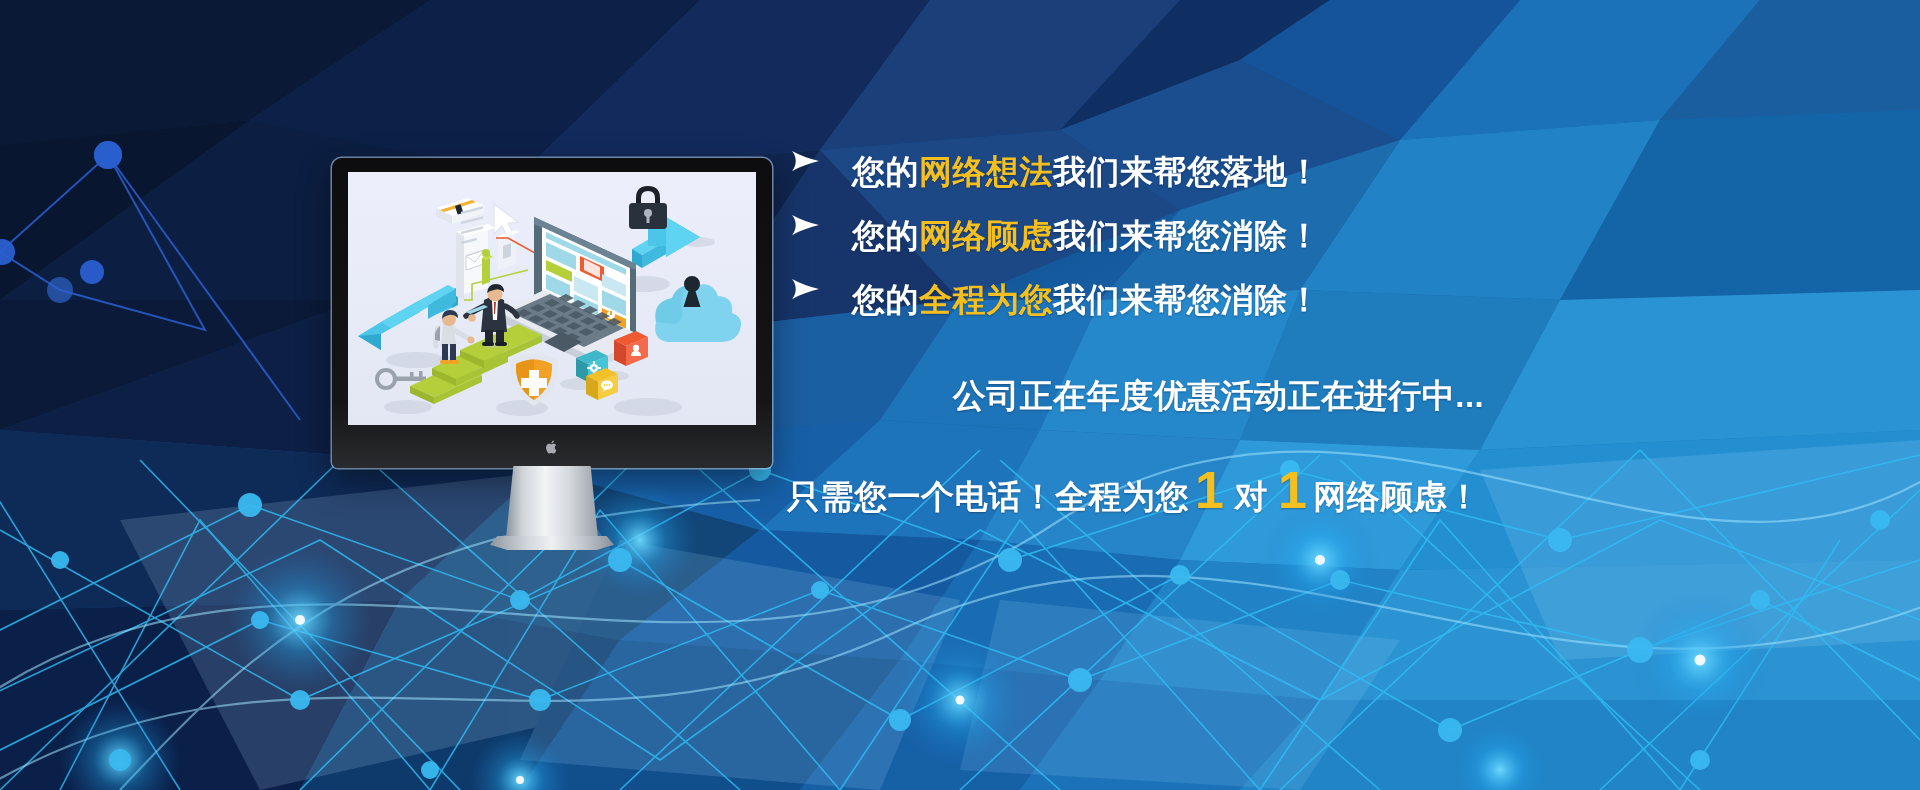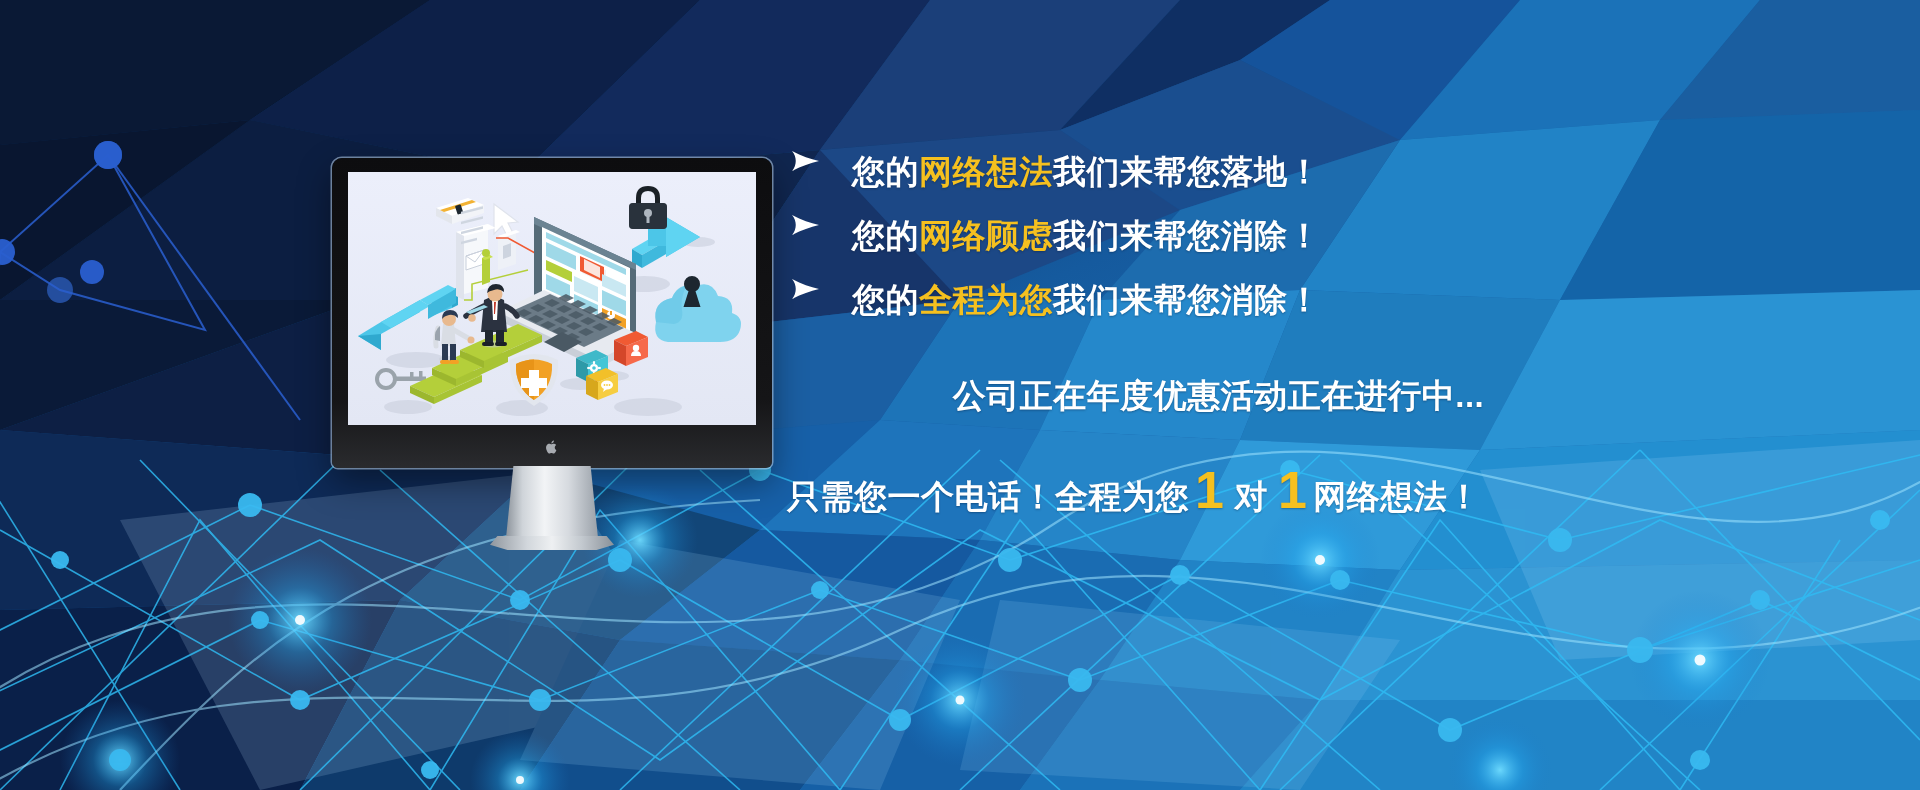--- a/index.html
+++ b/index.html
@@ -610,17 +610,17 @@
       <span class="bullet-text"><span>您的</span><span class="hl">全程为您</span><span>我们来帮您消除！</span></span>
     </div>
 
     <div class="promo-line promo-1">公司正在年度优惠活动正在进行中...</div>
 
     <div class="promo-line promo-2">
       <span>只需您一个电话！全程为您</span>
       <span class="big-num">1</span>
       <span class="mid-word">对</span>
       <span class="big-num">1</span>
-      <span>网络想法！</span>
+      <span>网络顾虑！</span>
     </div>
   </div>
 
 </div>
 
 </body></html>

